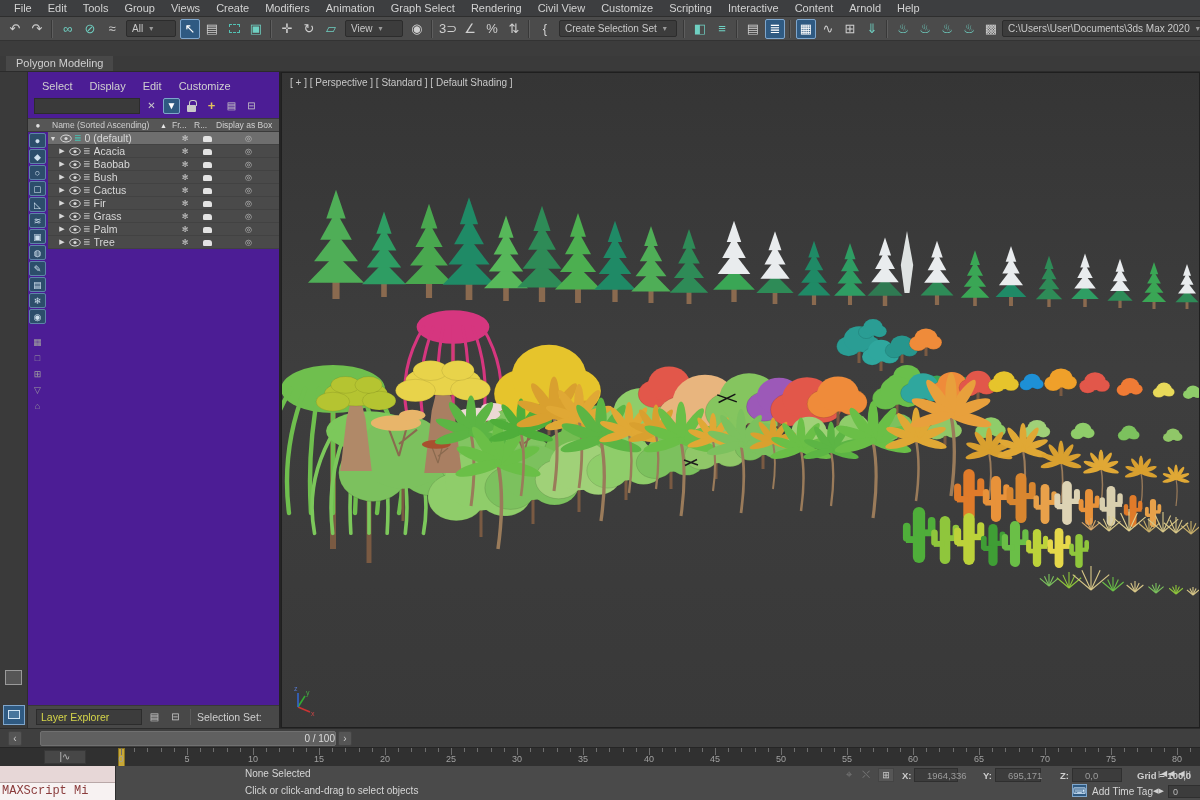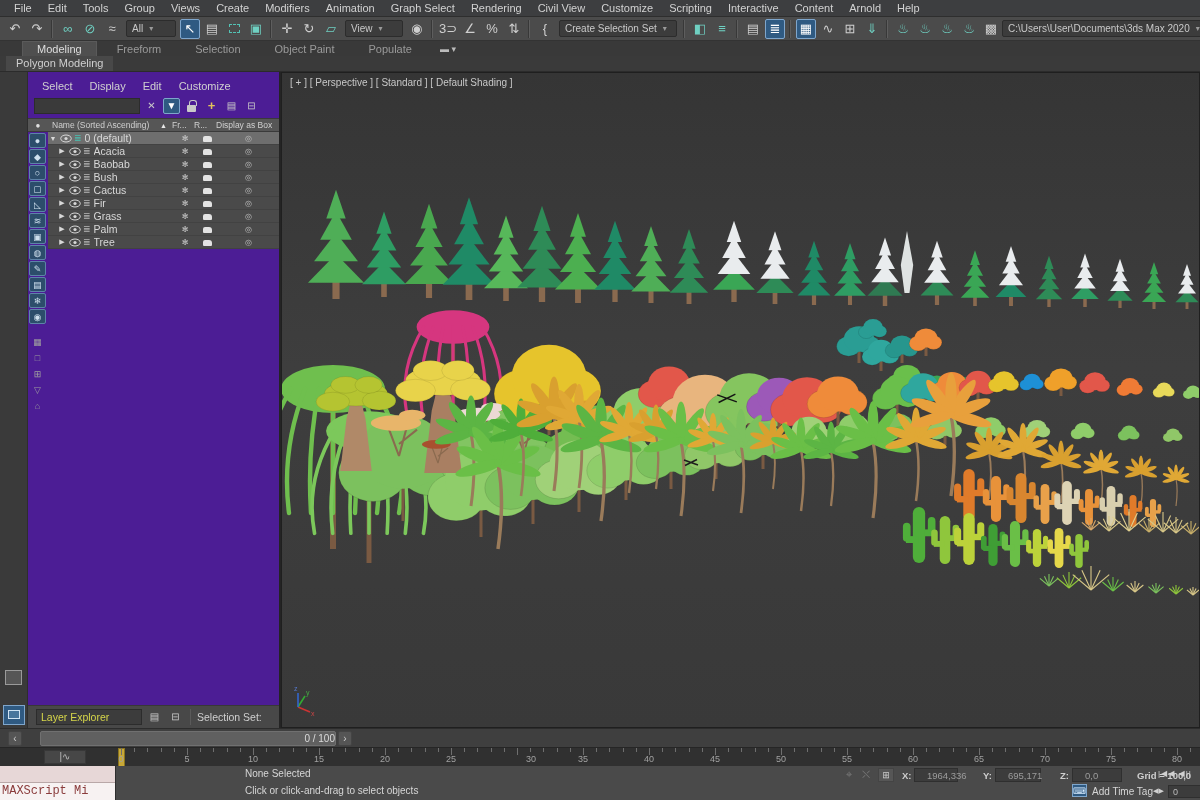--- a/index.html
+++ b/index.html
@@ -176,28 +176,20 @@
       <div class="ticon teal">♨</div>
       <div class="ticon teal">♨</div>
       <div class="ticon teal">♨</div>
       <div class="ticon">▩</div>
       <div class="tdd pathdd">
         <span style="margin-left: auto;">C:\Users\User\Documents\3ds Max 2020</span>
         <span class="caret">▾</span>
       </div>
     </div>
 
-  <div id="ribbontabs">
-      <div class="rtab active">Modeling</div>
-      <div class="rtab">Freeform</div>
-      <div class="rtab">Selection</div>
-      <div class="rtab">Object Paint</div>
-      <div class="rtab">Populate</div>
-      <div class="rtab-dd">▬ ▾</div>
-    </div>
   <div id="ribbonpanel">
     <div id="polymod">Polygon Modeling</div>
   </div>
 
   <div id="main">
     <div id="lstrip">
       <div id="vp-layout-btn"></div>
       <div id="sceneexp-btn">
           <i></i>
         </div>
@@ -1446,21 +1438,21 @@
       <div class="tick" style="left: 411.4px; height: 4px;"></div>
       <div class="tick" style="left: 424.6px; height: 4px;"></div>
       <div class="tick" style="left: 437.8px; height: 4px;"></div>
       <div class="tick" style="left: 451px; height: 7px;"></div>
       <div class="tlabel" style="left: 451px;">25</div>
       <div class="tick" style="left: 464.2px; height: 4px;"></div>
       <div class="tick" style="left: 477.4px; height: 4px;"></div>
       <div class="tick" style="left: 490.6px; height: 4px;"></div>
       <div class="tick" style="left: 503.8px; height: 4px;"></div>
       <div class="tick" style="left: 517px; height: 7px;"></div>
-      <div class="tlabel" style="left: 531px;">30</div>
+      <div class="tlabel" style="left: 517px;">30</div>
       <div class="tick" style="left: 530.2px; height: 4px;"></div>
       <div class="tick" style="left: 543.4px; height: 4px;"></div>
       <div class="tick" style="left: 556.6px; height: 4px;"></div>
       <div class="tick" style="left: 569.8px; height: 4px;"></div>
       <div class="tick" style="left: 583px; height: 7px;"></div>
       <div class="tlabel" style="left: 583px;">35</div>
       <div class="tick" style="left: 596.2px; height: 4px;"></div>
       <div class="tick" style="left: 609.4px; height: 4px;"></div>
       <div class="tick" style="left: 622.6px; height: 4px;"></div>
       <div class="tick" style="left: 635.8px; height: 4px;"></div>

